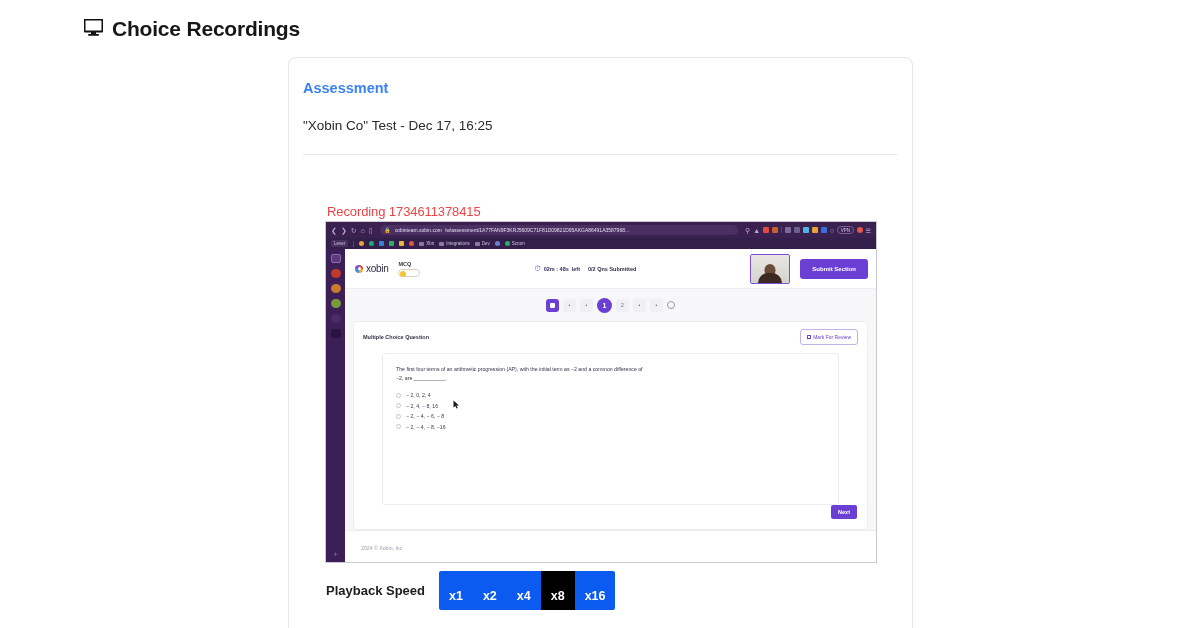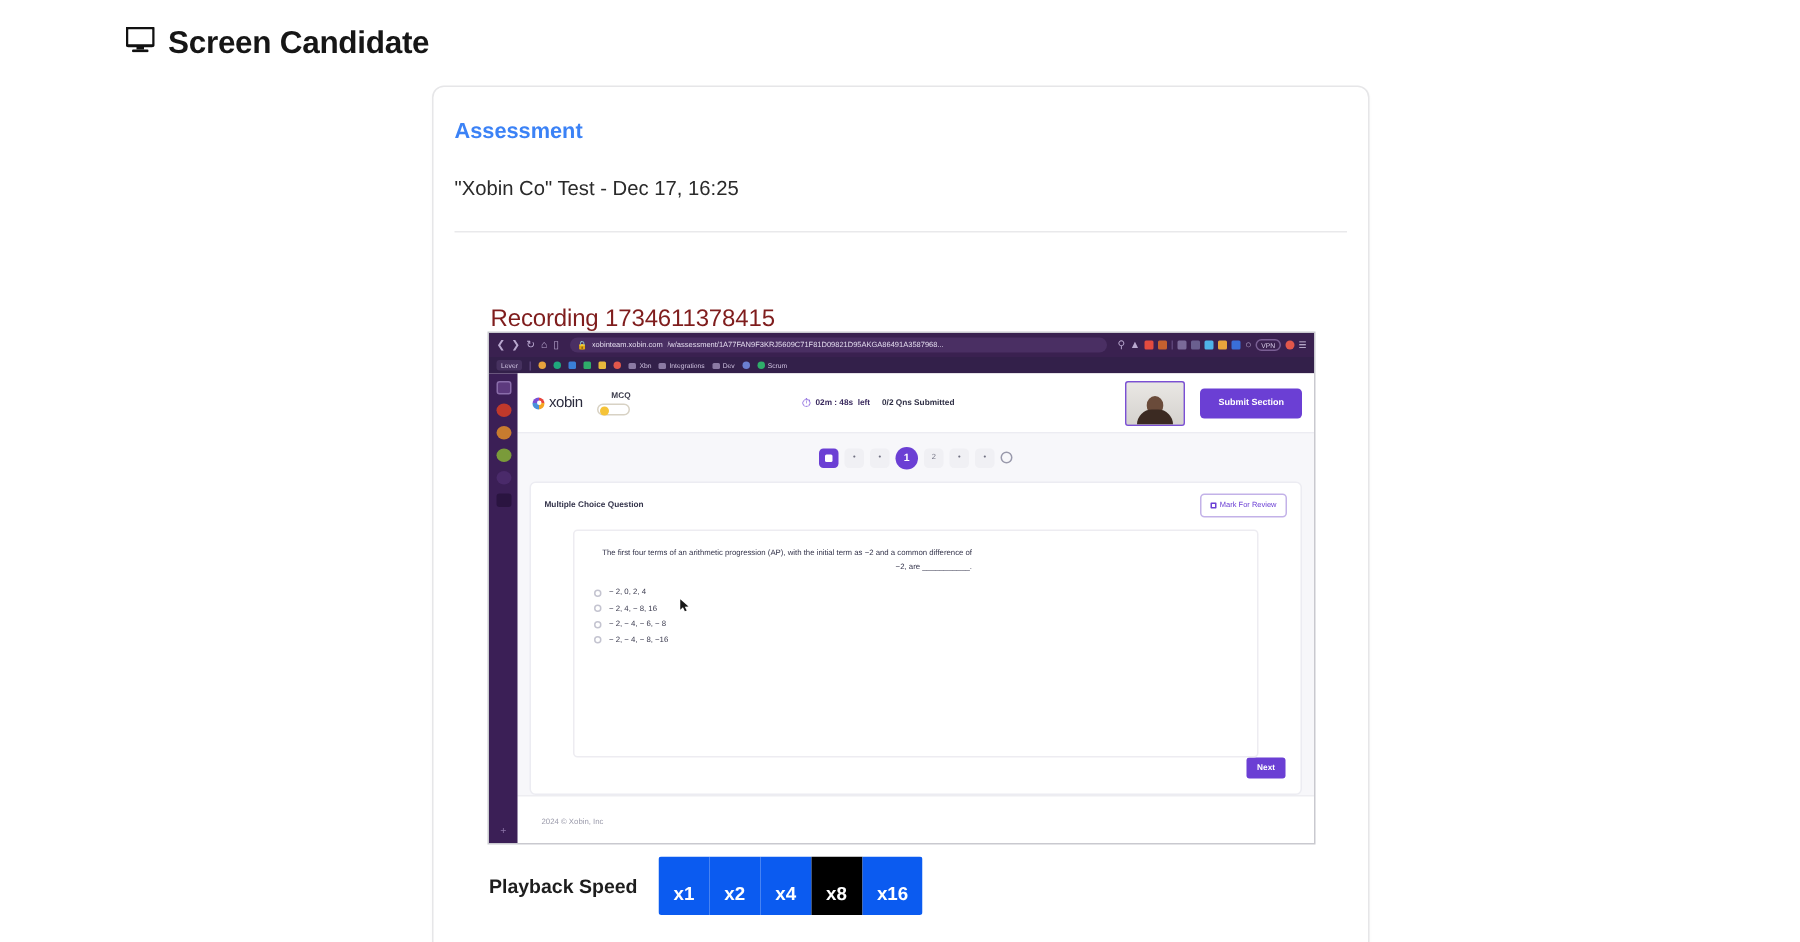--- a/index.html
+++ b/index.html
@@ -50,21 +50,21 @@
     font-size: 12.5px; color: #4a4a4a; margin: 13px 0 0 0;
   }
   .divider {
     margin: 21px 14px 0 14px;
     height: 1px; background: #e9e9eb;
   }
 
   
   .rec-title {
     position: absolute; left: 38px; top: 146px;
-    font-size: 16px; color: #7f1d1d; letter-spacing: -0.1px;
+    font-size: 13px; color: #ef4444; letter-spacing: -0.1px;
   }
 
   .video {
     position: absolute;
     left: 36px; top: 163px;
     width: 552px; height: 342px;
     background: #ffffff;
     border: 1px solid #c9c9cf;
     overflow: hidden;
   }
@@ -108,21 +108,21 @@
   .bm-sep { width: 1px; height: 6px; background: #5b4377; }
   .bm-dot { width: 5px; height: 5px; border-radius: 50%; }
   .bm-sq { width: 5px; height: 5px; border-radius: 1px; }
   .bm-item {
     display: flex; align-items: center; gap: 2px;
     font-size: 4.5px; color: #cfc2e0;
   }
   .bm-folder { width: 5px; height: 4px; background: #8b7aa3; border-radius: 1px; }
 
   
-  .app-body { display: flex; height: 315px; text-align: right; }
+  .app-body { display: flex; height: 315px; }
   .app-sidebar {
     width: 19px; background: #3b1f56;
     display: flex; flex-direction: column; align-items: center;
     padding-top: 5px; gap: 6px; position: relative;
   }
   .sb-icon { width: 10px; height: 9px; border-radius: 2px; }
   .sb-plus {
     position: absolute; bottom: 6px;
     color: #8d74a8; font-size: 7px; line-height: 1;
   }
@@ -281,21 +281,21 @@
 <body>
 
 <div class="page-header">
   <span class="monitor-icon">
     <svg width="19" height="17" viewBox="0 0 19 17">
       <rect x="0.5" y="0.5" width="18" height="12" rx="1.2" fill="none" stroke="#111" stroke-width="2"></rect>
       <rect x="7" y="13" width="5" height="2" fill="#111"></rect>
       <rect x="4" y="15" width="11" height="1.8" rx="0.8" fill="#111"></rect>
     </svg>
   </span>
-  <span class="page-title">Screen Candidate</span>
+  <span class="page-title">Choice Recordings</span>
 </div>
 
 <div class="card">
 
   <div class="meta-row">
     <div class="meta-col left">
       <p class="meta-label">Assessment</p>
       <p class="meta-value">"Xobin Co" Test - Dec 17, 16:25</p>
     </div>
   </div>

